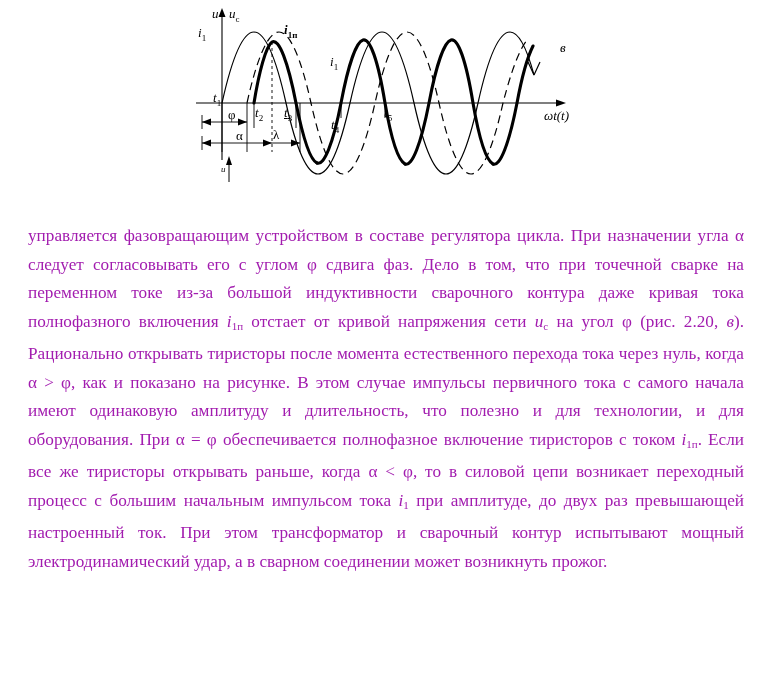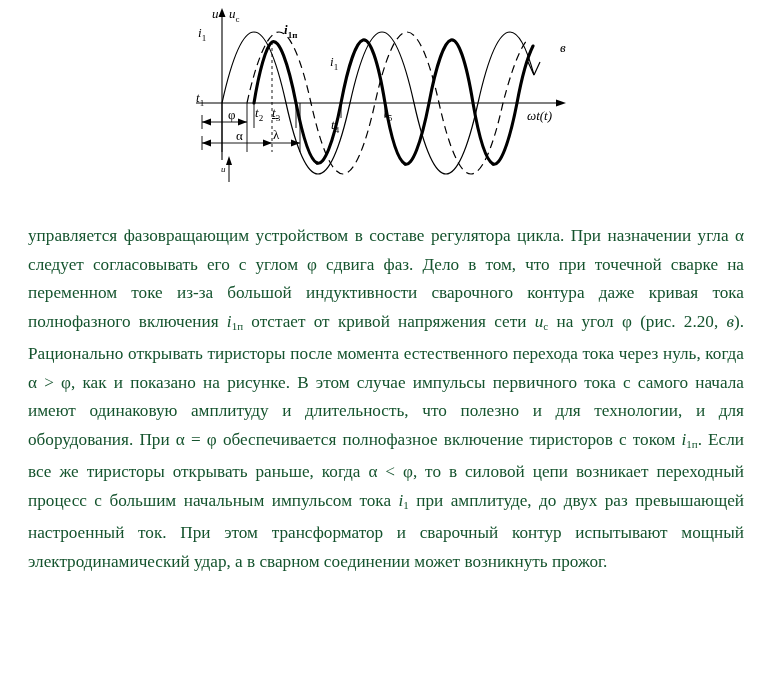--- a/index.html
+++ b/index.html
@@ -48,21 +48,21 @@
   .body-text {
     position: absolute;
     left: 28px;
     top: 222px;
     width: 716px;
     font-family: "Liberation Serif", serif;
     font-size: 17.2px;
     line-height: 28.6px;
     text-align: justify;
     text-justify: inter-word;
-    color: #14532d;
+    color: #a21caf;
   }
   .body-text p {
     margin: 0;
     text-indent: 0;
   }
   .body-text i { font-style: italic; }
   .body-text sub {
     font-size: 11px;
     vertical-align: -0.25em;
   }
@@ -135,32 +135,32 @@
       <polygon points="300,143 291,139.5 291,146.5" fill="#000" stroke="none"></polygon>
 
       <g stroke="#000" stroke-width="1" fill="none">
         <line x1="229" y1="182" x2="229" y2="160"></line>
       </g>
       <polygon points="229,156 226,165 232,165" fill="#000" stroke="none"></polygon>
     </svg>
 
     <span class="fig-label" style="left:212px; top:6px;">u</span>
 
-    <span class="fig-label" style="left:527px; top:108px; text-align:center;">ωt(t)</span>
+    <span class="fig-label" style="left:544px; top:108px; text-align:center;">ωt(t)</span>
 
     <span class="fig-label" style="left:560px; top:40px;">в</span>
 
     <span class="fig-label" style="left:198px; top:25px;"><i>i</i><sub>1</sub></span>
     <span class="fig-label" style="left:229px; top:6px;"><i>u</i><sub>c</sub></span>
     <span class="fig-label" style="left:284px; top:22px;font-weight:bold;"><i>i</i><sub>1п</sub></span>
     <span class="fig-label" style="left:330px; top:54px;"><i>i</i><sub>1</sub></span>
 
-    <span class="fig-label" style="left:196px; top:90px;"><i>t</i><sub>1</sub></span>
+    <span class="fig-label" style="left:213px; top:90px;"><i>t</i><sub>1</sub></span>
     <span class="fig-label" style="left:255px; top:105px;"><i>t</i><sub>2</sub></span>
-    <span class="fig-label" style="left:272px; top:105px;text-decoration:underline;"><i>t</i><sub>3</sub></span>
+    <span class="fig-label" style="left:284px; top:105px;text-decoration:underline;"><i>t</i><sub>3</sub></span>
     <span class="fig-label" style="left:331px; top:117px;"><i>t</i><sub>4</sub></span>
     <span class="fig-label" style="left:384px; top:105px;"><i>t</i><sub>5</sub></span>
 
     <span class="fig-label" style="left:228px; top:107px; font-style:normal;">φ</span>
     <span class="fig-label" style="left:273px; top:127px; font-style:normal;">λ</span>
     <span class="fig-label" style="left:236px; top:128px; font-style:normal;">α</span>
 
     <span class="fig-label" style="left:221px; top:164px; font-size:9px;">и</span>
   </div>
 

